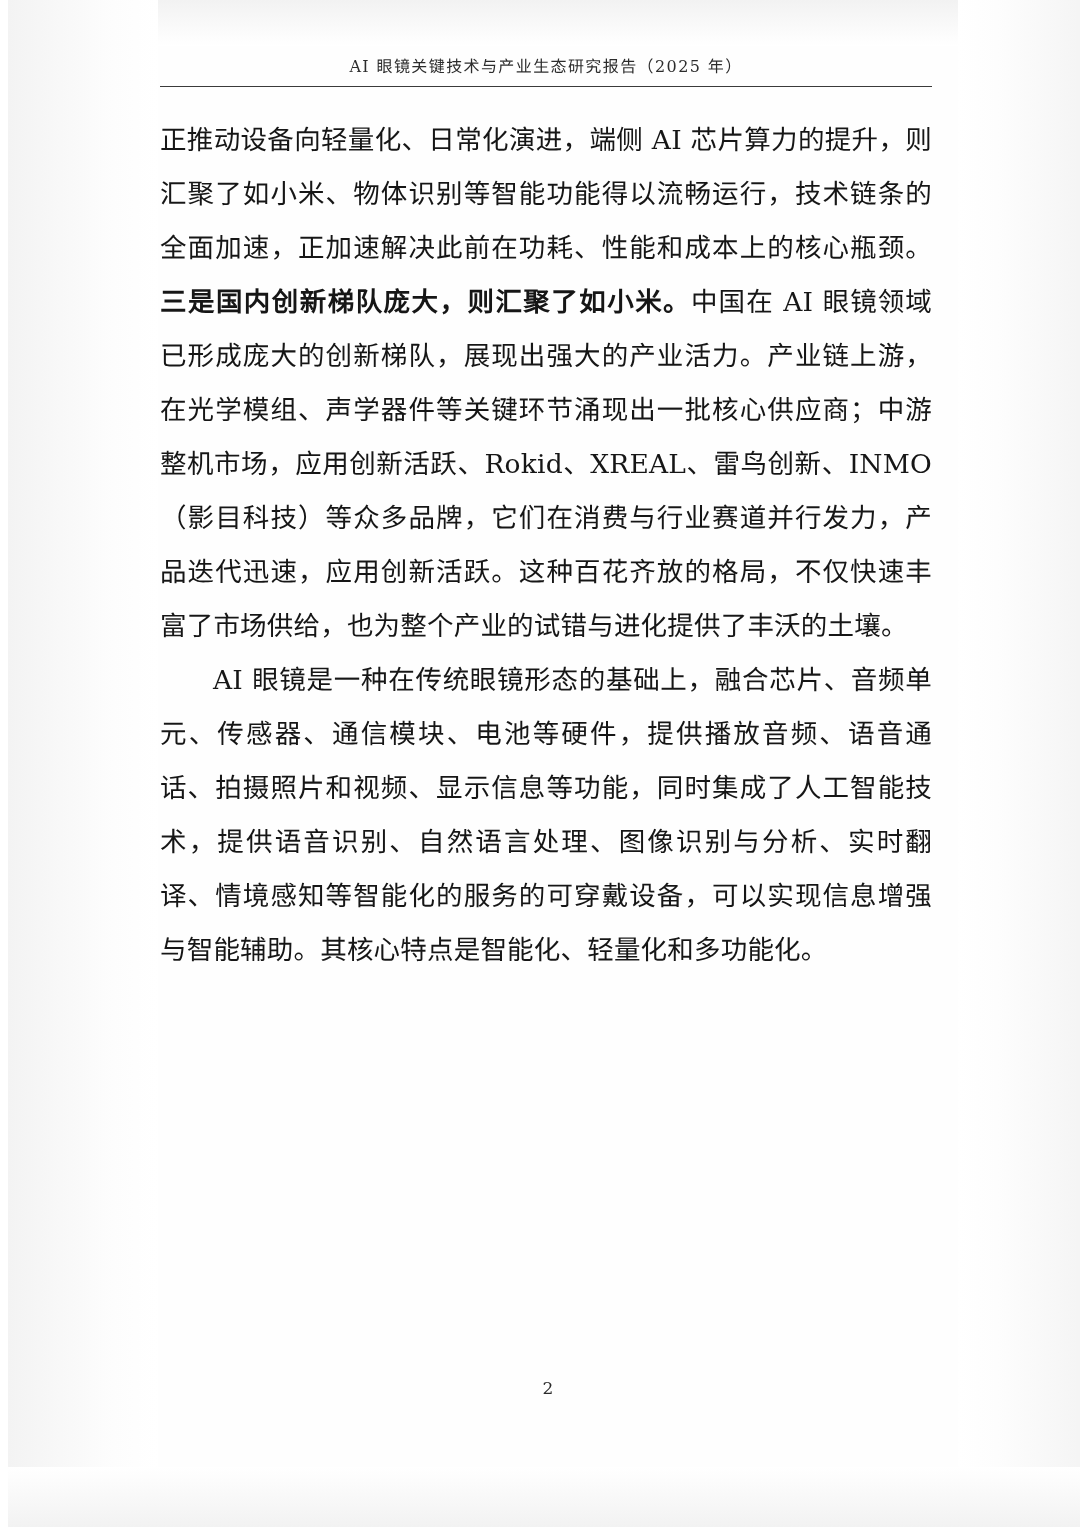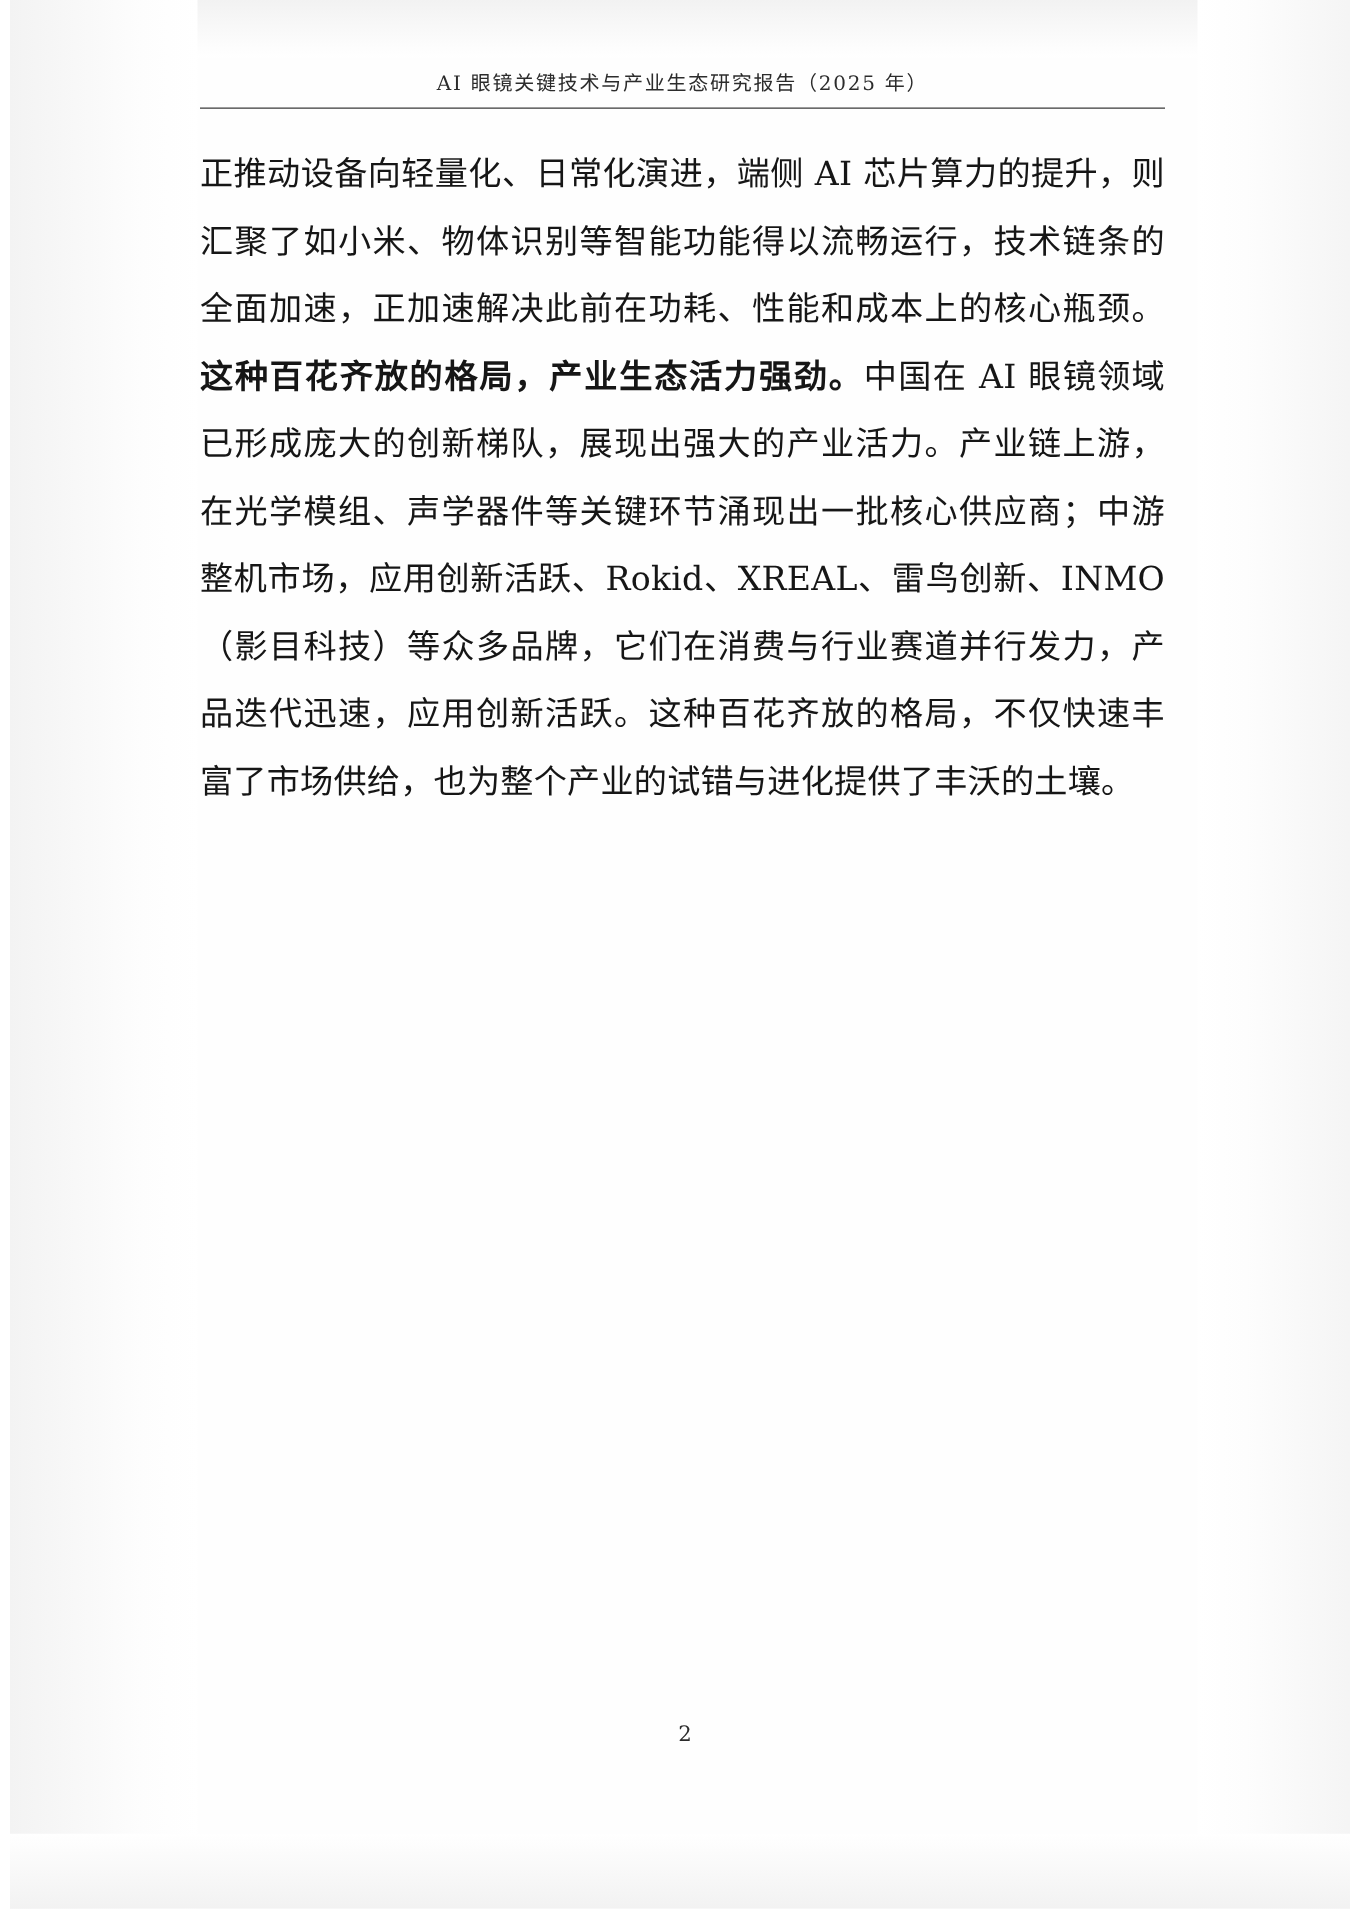--- a/index.html
+++ b/index.html
@@ -134,22 +134,23 @@
   <div class="paper-edge-bottom"></div>
 
   <div class="page-inner">
 
     <div class="header-block">
       <div class="header-title">AI 眼镜关键技术与产业生态研究报告（2025 年）</div>
     </div>
 
     <div class="body-area">
 
-      <p class="para"><span>正推动设备向轻量化、日常化演进，端侧 AI 芯片算力的提升，则汇聚了如小米、物体识别等智能功能得以流畅运行，技术链条的全面加速，正加速解决此前在功耗、性能和成本上的核心瓶颈。</span><span class="bold-run">这种百花齐放的格局，产业生态活力强劲。</span><span>中国在 AI 眼镜领域已形成庞大的创新梯队，展现出强大的产业活力。产业链上游，在光学模组、声学器件等关键环节涌现出一批核心供应商；中游整机市场，应用创新活跃、Rokid、XREAL、雷鸟创新、INMO（影目科技）等众多品牌，它们在消费与行业赛道并行发力，产品迭代迅速，应用创新活跃。这种百花齐放的格局，不仅快速丰富了市场供给，也为整个产业的试错与进化提供了丰沃的土壤。</span></p>
+      <p class="para"><span>正推动设备向轻量化、日常化演进，端侧 AI 芯片算力的提升，则汇聚了如小米、物体识别等智能功能得以流畅运行，技术链条的全面加速，正加速解决此前在功耗、性能和成本上的核心瓶颈。</span><span class="bold-run">三是国内创新梯队庞大，则汇聚了如小米。</span><span>中国在 AI 眼镜领域已形成庞大的创新梯队，展现出强大的产业活力。产业链上游，在光学模组、声学器件等关键环节涌现出一批核心供应商；中游整机市场，应用创新活跃、Rokid、XREAL、雷鸟创新、INMO（影目科技）等众多品牌，它们在消费与行业赛道并行发力，产品迭代迅速，应用创新活跃。这种百花齐放的格局，不仅快速丰富了市场供给，也为整个产业的试错与进化提供了丰沃的土壤。</span></p>
 
 
+      <p class="para indent"><span>AI 眼镜是一种在传统眼镜形态的基础上，融合芯片、音频单元、传感器、通信模块、电池等硬件，提供播放音频、语音通话、拍摄照片和视频、显示信息等功能，同时集成了人工智能技术，提供语音识别、自然语言处理、图像识别与分析、实时翻译、情境感知等智能化的服务的可穿戴设备，可以实现信息增强与智能辅助。其核心特点是智能化、轻量化和多功能化。</span></p>
 
     </div>
   </div>
 
   <div class="page-number">2</div>
 
 </div>
 
 </body></html>

